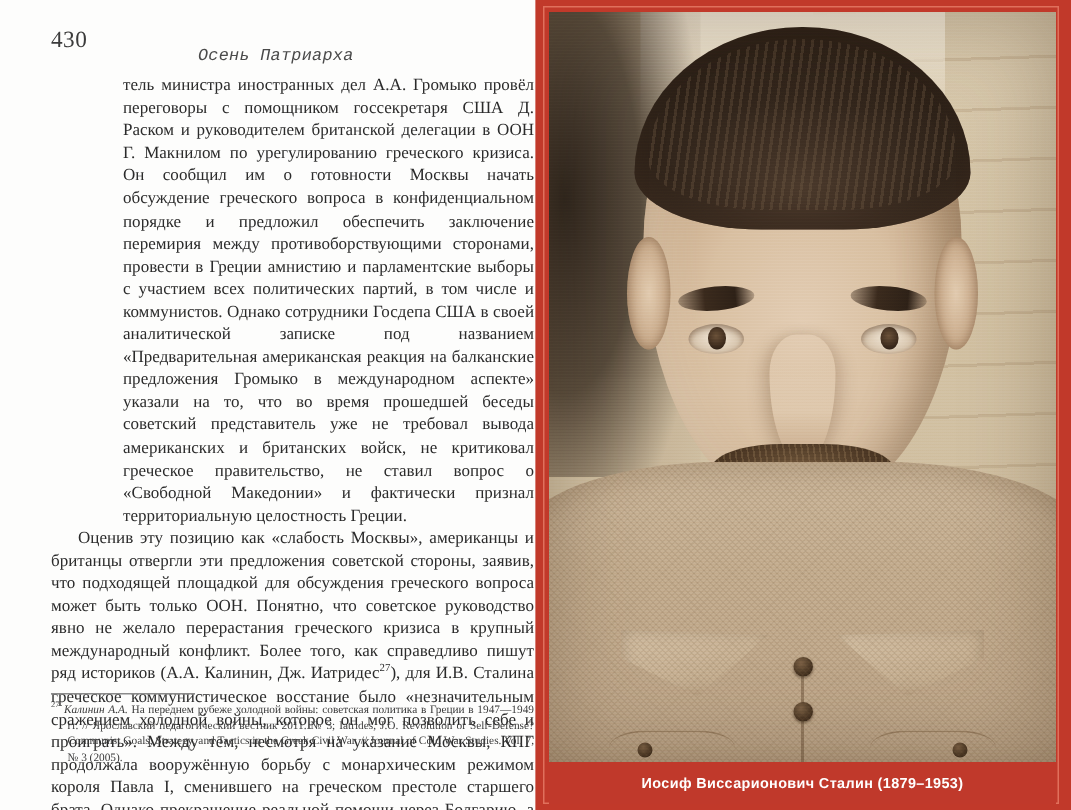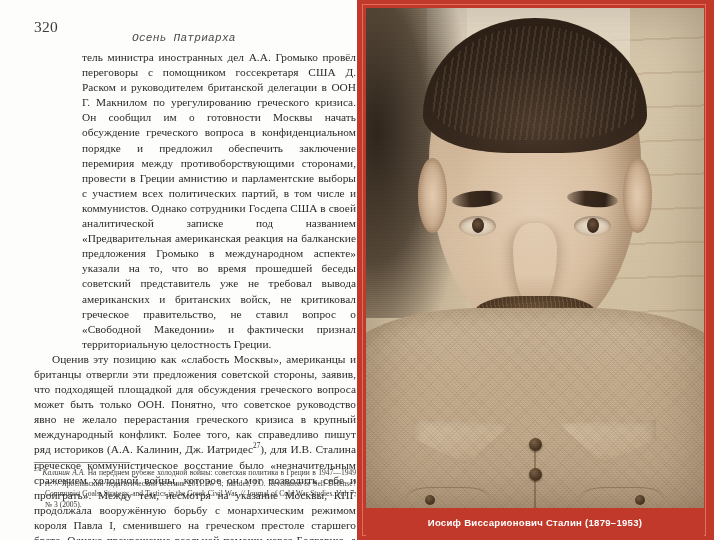--- a/index.html
+++ b/index.html
@@ -456,21 +456,21 @@
   }
 </style>
 </head>
 <body>
 
 <div class="page">
 
   <div class="text-column">
 
     <div class="running-head">
-      <span class="folio">320</span>
+      <span class="folio">430</span>
       <span class="head-title">Осень Патриарха</span>
     </div>
 
     <div class="body-text">
       <p class="no-indent">тель министра иностранных дел А.А. Громыко провёл переговоры с помощником госсекретаря США Д. Раском и руководителем британской делегации в ООН Г. Макнилом по урегулированию греческого кризиса. Он сообщил им о готовности Москвы начать обсуждение греческого вопроса в конфиденциальном порядке и предложил обеспечить заключение перемирия между противоборствующими сторонами, провести в Греции амнистию и парламентские выборы с участием всех политических партий, в том числе и коммунистов. Однако сотрудники Госдепа США в своей аналитической записке под названием «Предварительная американская реакция на балканские предложения Громыко в международном аспекте» указали на то, что во время прошедшей беседы советский представитель уже не требовал вывода американских и британских войск, не критиковал греческое правительство, не ставил вопрос о «Свободной Македонии» и фактически признал территориальную целостность Греции.</p>
       <p><span>Оценив эту позицию как «слабость Москвы», американцы и британцы отвергли эти предложения советской стороны, заявив, что подходящей площадкой для обсуждения греческого вопроса может быть только ООН. Понятно, что советское руководство явно не желало перерастания греческого кризиса в крупный международный конфликт. Более того, как справедливо пишут ряд историков (А.А. Калинин, Дж. Иатридес</span><sup class="fn-ref">27</sup><span>), для И.В. Сталина греческое коммунистическое восстание было «незначительным сражением холодной войны, которое он мог позволить себе и проиграть». Между тем, несмотря на указание Москвы, КПГ продолжала вооружённую борьбу с монархическим режимом короля Павла I, сменившего на греческом престоле старшего брата. Однако прекращение реальной помощи через Болгарию, а также закрытие по указанию И.Б. Тито границы между Югославией и Грецией делали перспективу разгрома ДАГ делом ближайшего будущего, и в августе 1949 г. греческие партизаны потерпели окончательное поражение. Потеряв контроль над горным массивом Граммос, в середине октября 1949 г.</span></p>
     </div>
 
     <div class="footnote-area">
       <div class="footnote-rule"></div>

